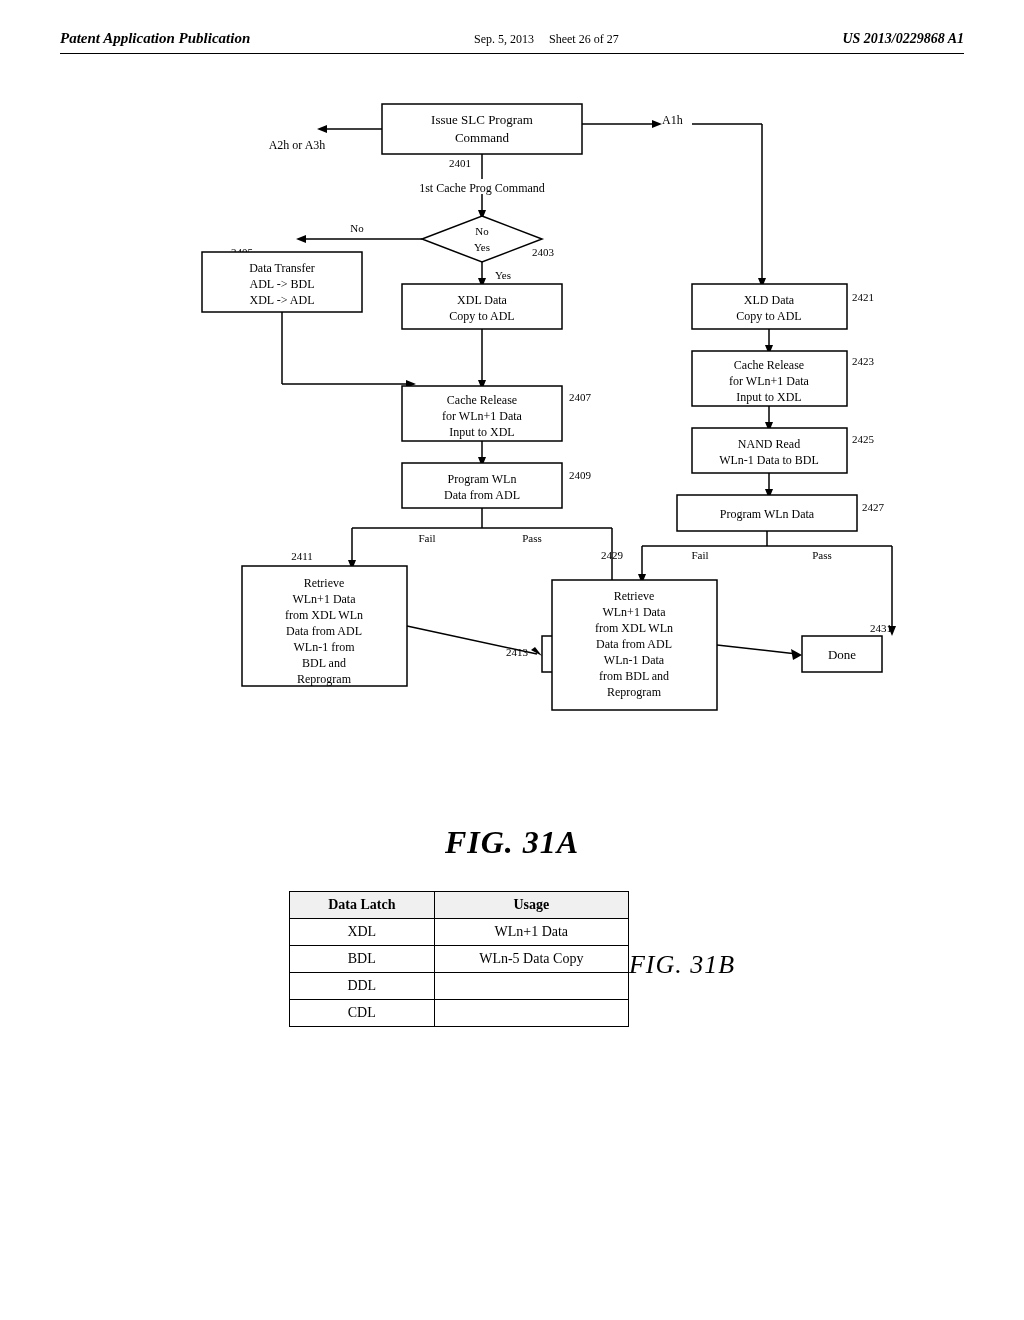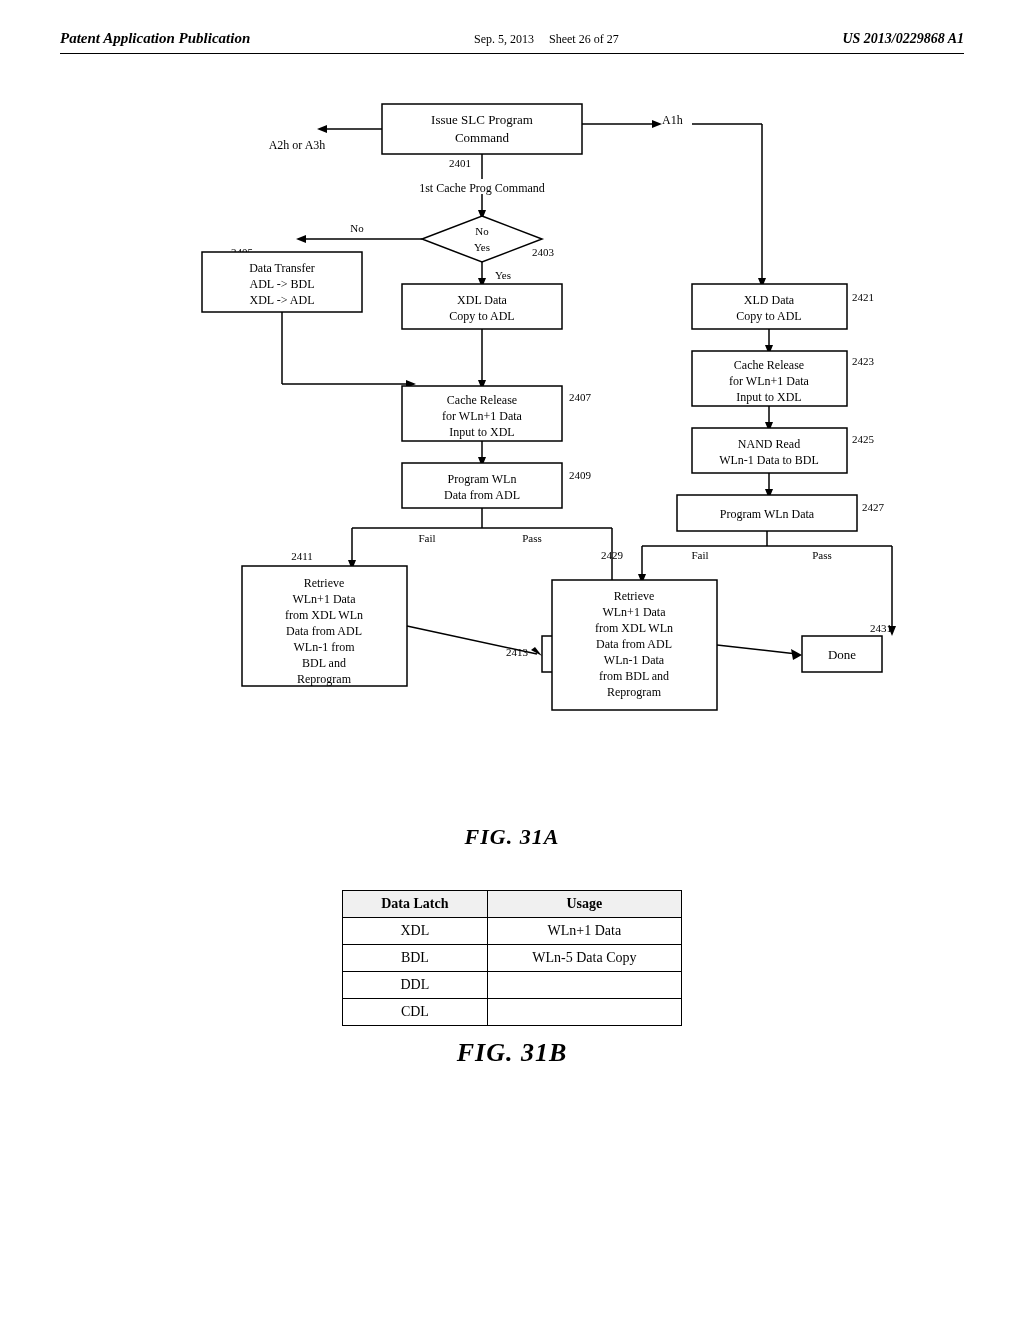--- a/index.html
+++ b/index.html
@@ -55,32 +55,32 @@
       align-items: center;
       justify-content: center;
     }
 
     .flowchart-svg {
       width: 820px;
       height: 720px;
     }
 
     .fig-label {
-      font-size: 22px;
+      font-size: 32px;
       font-weight: bold;
       font-style: italic;
       text-align: center;
-      margin: 10px 0 30px 0;
+      margin: 10px 0 20px 0;
       letter-spacing: 1px;
     }
 
     
     .table-section {
       display: flex;
-      flex-direction: column;
+      flex-direction: row;
       align-items: center;
       margin-top: 10px;
     }
 
     .data-table {
       border-collapse: collapse;
       width: 340px;
     }
 
     .data-table th, .data-table td {
@@ -95,21 +95,21 @@
       font-weight: bold;
       background: #f0f0f0;
     }
 
     .data-table td:first-child {
       text-align: center;
     }
 
     .fig-label-b {
       font-size: 26px;
-      font-weight: bold;
+      font-weight: normal;
       font-style: italic;
       text-align: center;
       margin-top: 12px;
       letter-spacing: 1px;
     }
   </style>
 </head>
 <body>
 
 <div class="page">

